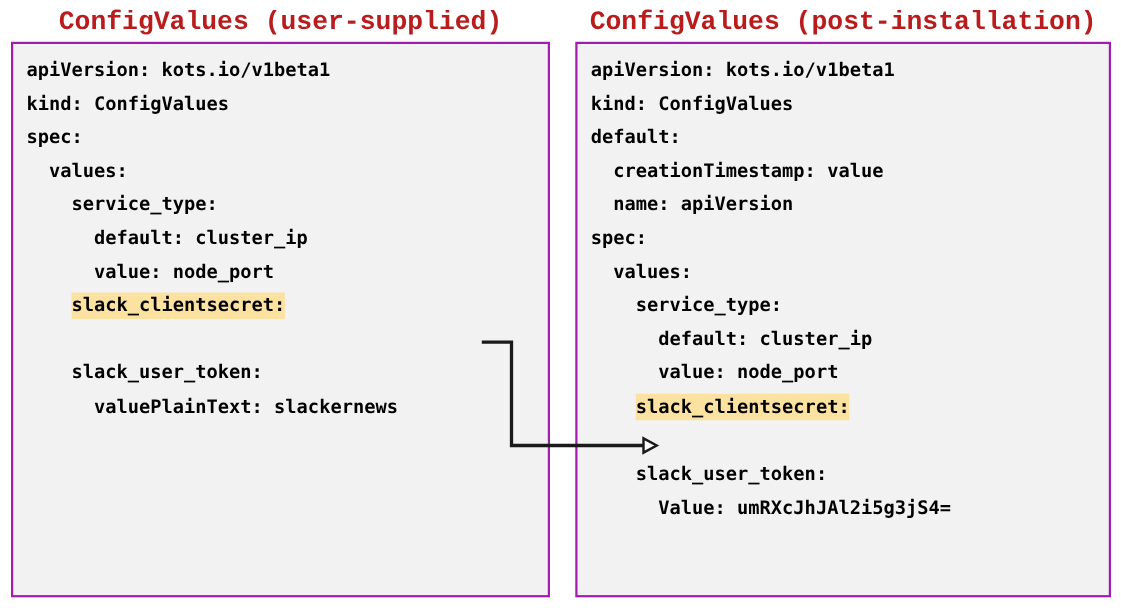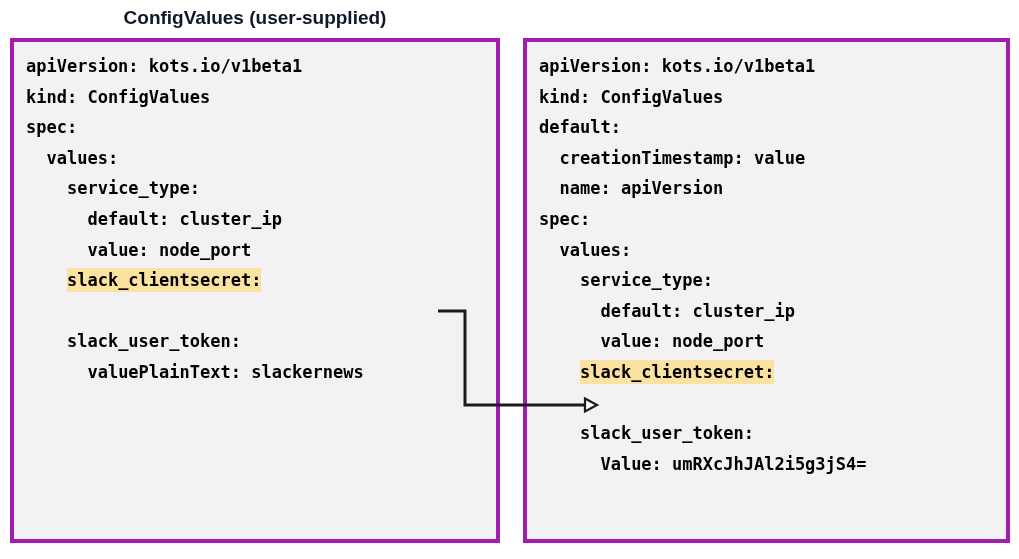--- a/index.html
+++ b/index.html
@@ -17,39 +17,39 @@
 
   .diagram {
     position: absolute;
     inset: 0;
   }
 
   
   .panel-title {
     position: absolute;
     top: 7px;
-    font-family: Liberation Sans, sans-serif;
-    font-size: 19px;
+    font-family: Liberation Mono, monospace;
+    font-size: 24px;
     font-weight: bold;
-    color: #0f172a;
+    color: #b91c1c;
     letter-spacing: 0px;
     white-space: pre;
     text-align: center;
   }
   #title-left  { left: 10px;  width: 490px; }
   #title-right { left: 523px; width: 487px; }
 
   
   .panel {
     position: absolute;
     top: 38px;
     height: 505px;
     box-sizing: border-box;
     background: #f2f2f2;
-    border: 4px solid #a21caf;
+    border: 2px solid #a21caf;
     overflow: hidden;
   }
   #panel-left  { left: 10px;  width: 490px; }
   #panel-right { left: 523px; width: 487px; }
 
   .code-block {
     position: absolute;
     top: 9px;
     left: 0;
     right: 0;
@@ -101,20 +101,21 @@
         <div class="code-line"><span class="seg">    </span><span class="seg">service_type:</span></div>
         <div class="code-line"><span class="seg">      </span><span class="seg">default: cluster_ip</span></div>
         <div class="code-line"><span class="seg">      </span><span class="seg">value: node_port</span></div>
         <div class="code-line"><span class="seg">    </span><span class="seg hl">slack_clientsecret:</span></div>
         <div class="code-line"><span class="seg">      </span></div>
         <div class="code-line"><span class="seg">    </span><span class="seg">slack_user_token:</span></div>
         <div class="code-line"><span class="seg">      </span><span class="seg">valuePlainText: slackernews</span></div>
       </div>
   </div>
 
+  <div class="panel-title" id="title-right">ConfigValues (post-installation)</div>
 
   <div class="panel" id="panel-right">
     <div class="code-block" id="code-right">
         <div class="code-line"><span class="seg"></span><span class="seg">apiVersion: kots.io/v1beta1</span></div>
         <div class="code-line"><span class="seg"></span><span class="seg">kind: ConfigValues</span></div>
         <div class="code-line"><span class="seg"></span><span class="seg">default:</span></div>
         <div class="code-line"><span class="seg">  </span><span class="seg">creationTimestamp: value</span></div>
         <div class="code-line"><span class="seg">  </span><span class="seg">name: apiVersion</span></div>
         <div class="code-line"><span class="seg"></span><span class="seg">spec:</span></div>
         <div class="code-line"><span class="seg">  </span><span class="seg">values:</span></div>

